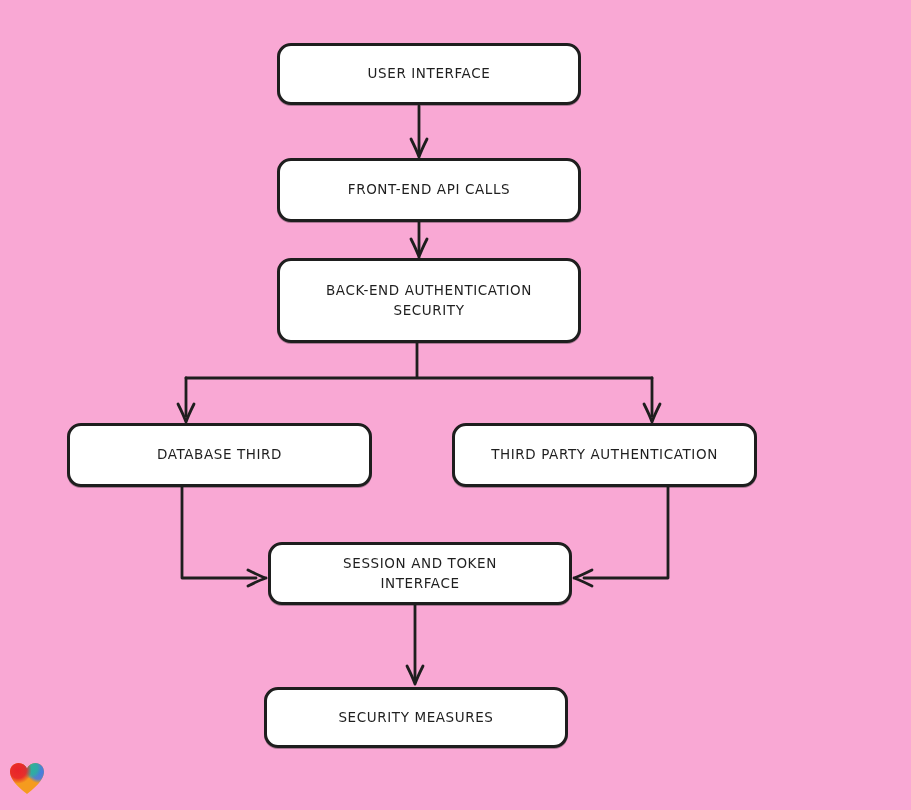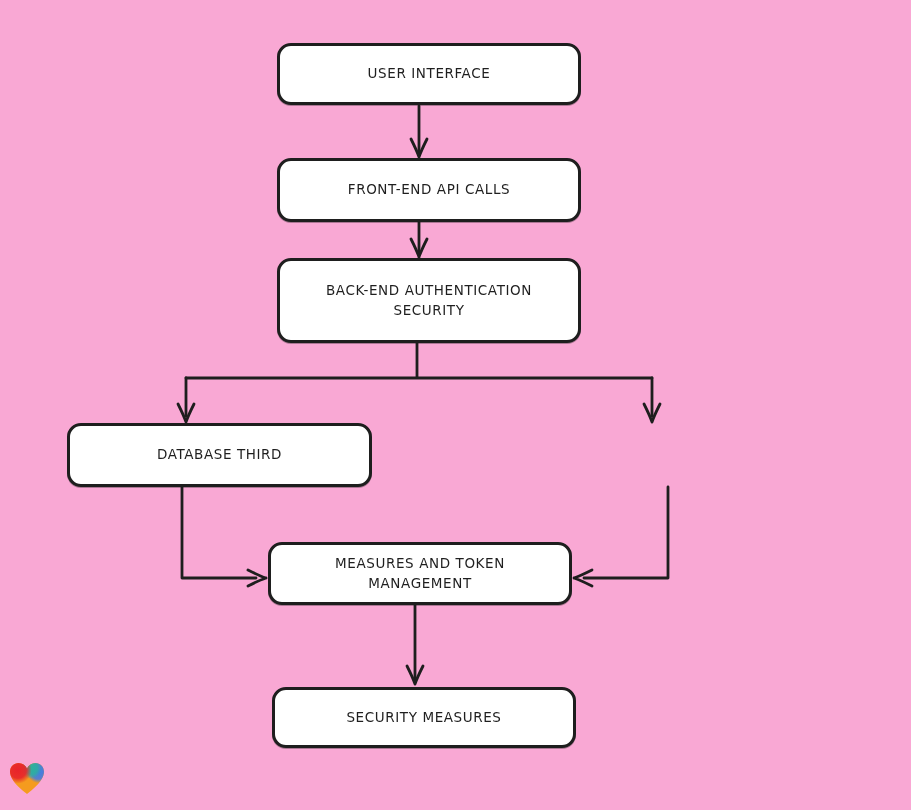--- a/index.html
+++ b/index.html
@@ -103,26 +103,29 @@
   </div>
 
   <div class="node" style="left:277px; top:258px; width:304px; height:85px;">
     <span class="label wrap-240">BACK-END AUTHENTICATION SECURITY</span>
   </div>
 
   <div class="node" style="left:67px;  top:423px; width:305px; height:64px;">
     <span class="label">DATABASE THIRD</span>
   </div>
 
+  <div class="node" style="left:452px; top:423px; width:305px; height:64px;">
+    <span class="label">THIRD PARTY AUTHENTICATION</span>
+  </div>
 
   <div class="node" style="left:268px; top:542px; width:304px; height:63px;">
-    <span class="label wrap-220">MEASURES AND TOKEN MANAGEMENT</span>
+    <span class="label wrap-220">SESSION AND TOKEN INTERFACE</span>
   </div>
 
-  <div class="node" style="left:272px; top:687px; width:304px; height:61px;text-align:center;">
+  <div class="node" style="left:264px; top:687px; width:304px; height:61px;text-align:center;">
     <span class="label">SECURITY MEASURES</span>
   </div>
 
   <svg class="logo" viewBox="0 0 32 30">
     <defs>
       <clipPath id="heartClip">
         <path d="M16 29 C 3 19.5 0 12.5 0 8.2 C 0 3.6 3.6 0 8.1 0 C 11.6 0 14.5 2.1 16 5.2 C 17.5 2.1 20.4 0 23.9 0 C 28.4 0 32 3.6 32 8.2 C 32 12.5 29 19.5 16 29 Z"></path>
       </clipPath>
       <radialGradient id="gradBlue" cx="50%" cy="50%" r="50%">
         <stop offset="0%" stop-color="#3f7ae8"></stop>

